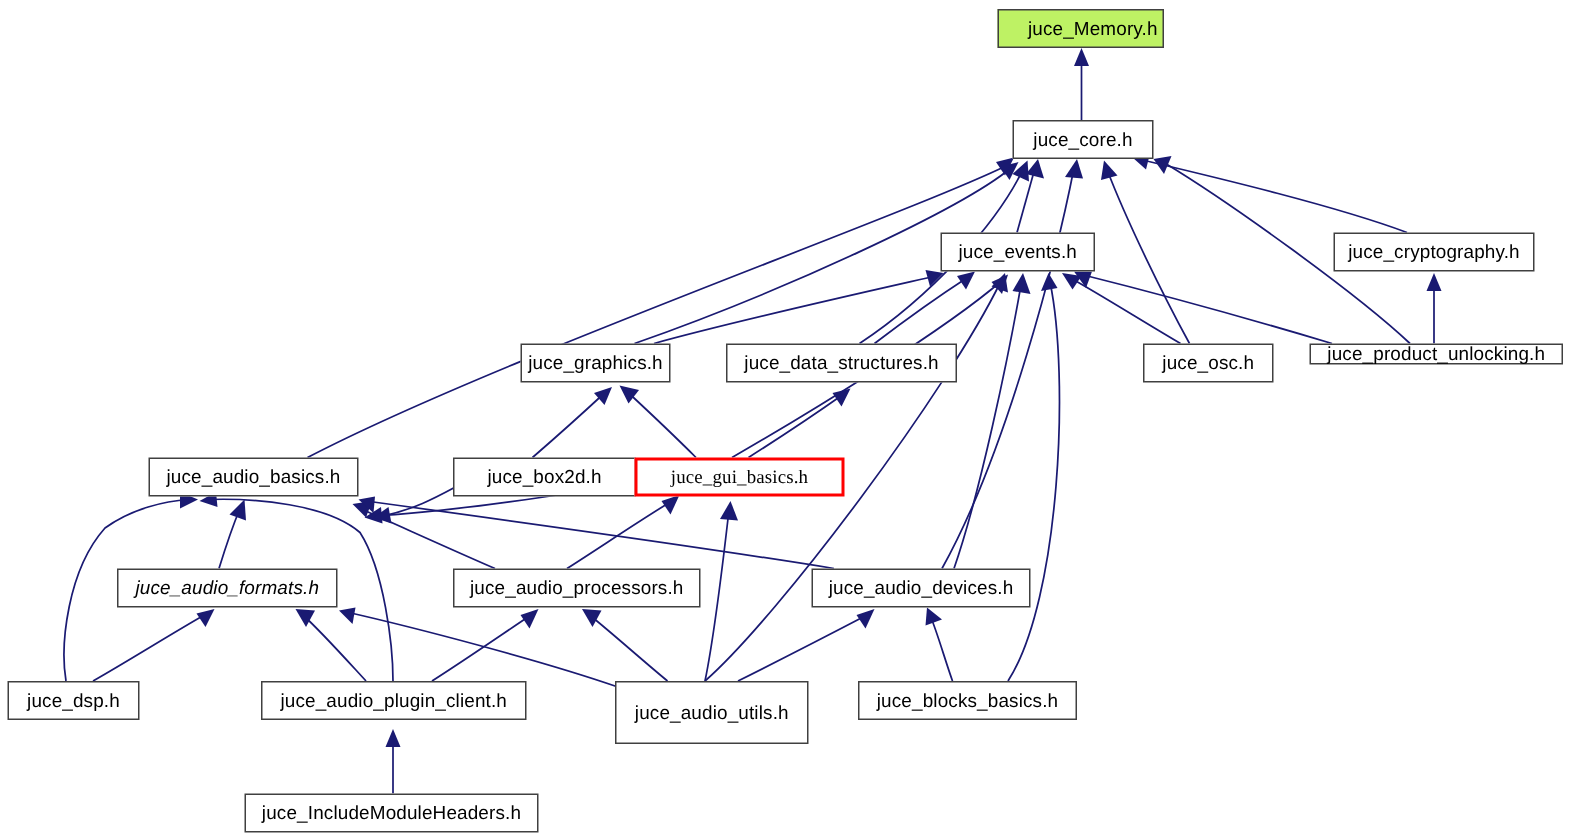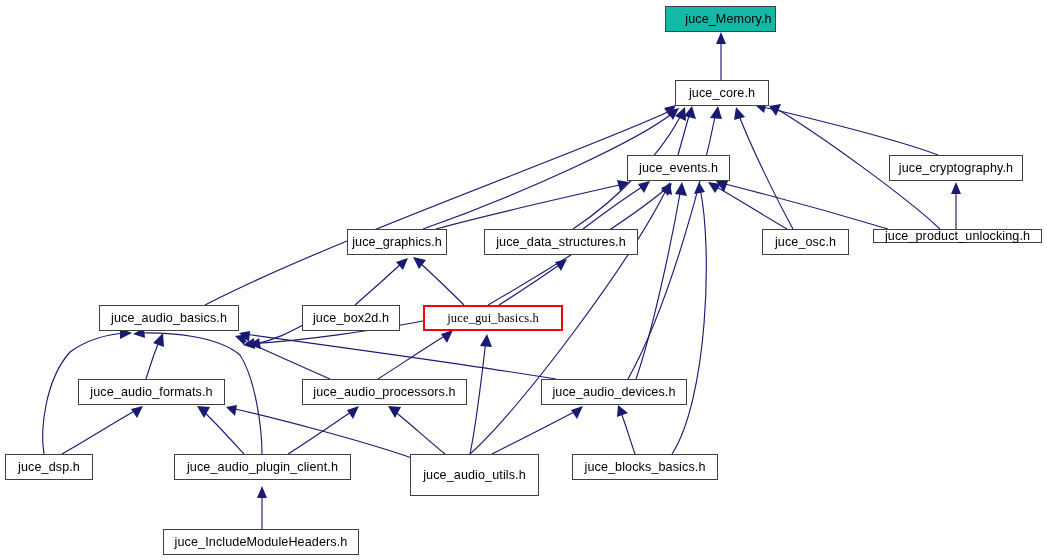--- a/index.html
+++ b/index.html
@@ -44,21 +44,21 @@
     font-size: 12.6px;
     line-height: 1;
     display: flex;
     align-items: center;
     justify-content: center;
     white-space: nowrap;
     letter-spacing: 0.1px;
     z-index: 5;
   }
   .node.root-node {
-    background: #14b8a6;
+    background: #bef264;
     border-color: #404040;
     padding-left: 16px;
   }
   .node.highlight-node {
     border: 2px solid #ff0000;
     background: #ffffff;
   }
   .node-label {
     display: block;
     pointer-events: none;
@@ -243,27 +243,27 @@
       </div>
       <div class="node" style="left: 762px; top: 229px; width: 87px; height: 26px;">
         <span class="node-label">juce_osc.h</span>
       </div>
       <div class="node" style="left: 873px; top: 229px; width: 169px; height: 14px;">
         <span class="node-label">juce_product_unlocking.h</span>
       </div>
       <div class="node" style="left: 99px; top: 305px; width: 140px; height: 26px;">
         <span class="node-label">juce_audio_basics.h</span>
       </div>
-      <div class="node" style="left: 302px; top: 305px; width: 98px; height: 26px;">
+      <div class="node" style="left: 302px; top: 305px; width: 122px; height: 26px;">
         <span class="node-label">juce_box2d.h</span>
       </div>
       <div class="node highlight-node" style="left: 423px; top: 305px; width: 140px; height: 26px; font-family: Liberation Serif, serif;">
         <span class="node-label">juce_gui_basics.h</span>
       </div>
-      <div class="node" style="left: 78px; top: 379px; width: 147px; height: 26px;">
+      <div class="node" style="left: 78px; top: 379px; width: 147px; height: 26px; font-style: italic;">
         <span class="node-label">juce_audio_formats.h</span>
       </div>
       <div class="node" style="left: 302px; top: 379px; width: 165px; height: 26px;">
         <span class="node-label">juce_audio_processors.h</span>
       </div>
       <div class="node" style="left: 541px; top: 379px; width: 146px; height: 26px;">
         <span class="node-label">juce_audio_devices.h</span>
       </div>
       <div class="node" style="left: 5px; top: 454px; width: 88px; height: 26px;">
         <span class="node-label">juce_dsp.h</span>

